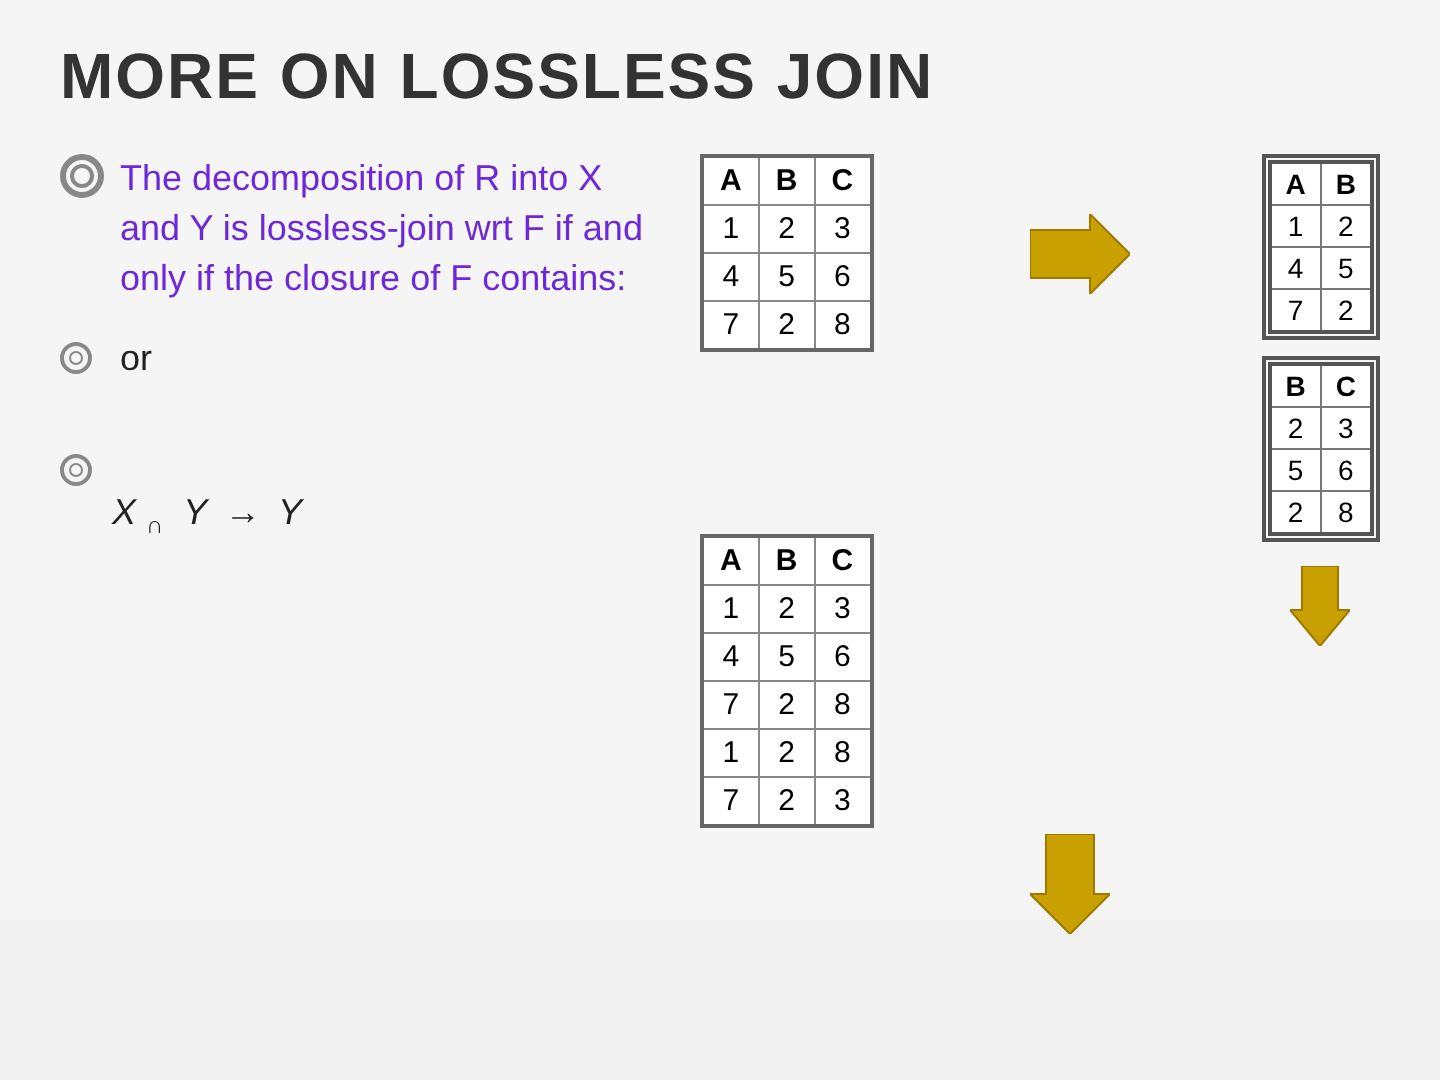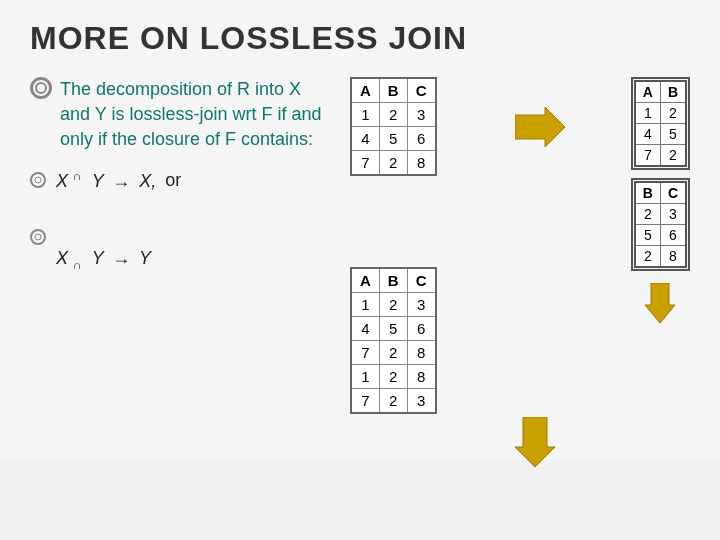--- a/index.html
+++ b/index.html
@@ -56,21 +56,21 @@
     }
 
     .main-bullet {
       display: flex;
       align-items: flex-start;
       margin-bottom: 16px;
     }
 
     .main-bullet-text {
       font-size: 18px;
-      color: #0f766e;
+      color: #6d28d9;
       line-height: 1.4;
     }
 
     .sub-bullets {
       margin-top: 10px;
     }
 
     .sub-bullet {
       display: flex;
       align-items: center;
@@ -141,27 +141,20 @@
 
       <div class="main-bullet">
         <span class="bullet-icon"></span>
         <span class="main-bullet-text">The decomposition of R into X and Y is lossless-join wrt F if and only if the closure of F contains:</span>
       </div>
 
       <div class="sub-bullets">
 
         <div class="sub-bullet sub-bullet-small">
           <span class="bullet-icon" style="margin-right:10px;"></span>
-          <span style="font-size:18px; font-style:italic;">
-            X
-            <sup style="font-size:12px; font-style:normal;">∩</sup>
-            &nbsp;Y
-            <span style="font-size:18px; margin:0 4px;">→</span>
-            X,&nbsp;
-          </span>
           <span style="font-size:18px; margin-left:4px;">or</span>
         </div>
 
         <div class="sub-bullet sub-bullet-small">
           <span class="bullet-icon" style="margin-right:10px;"></span>
           <span style="font-size:18px; font-style:italic;margin-top:44px;">
             X
             <sub style="font-size:12px; font-style:normal;">∩</sub>
             &nbsp;Y
             <span style="font-size:18px; margin:0 4px;">→</span>

